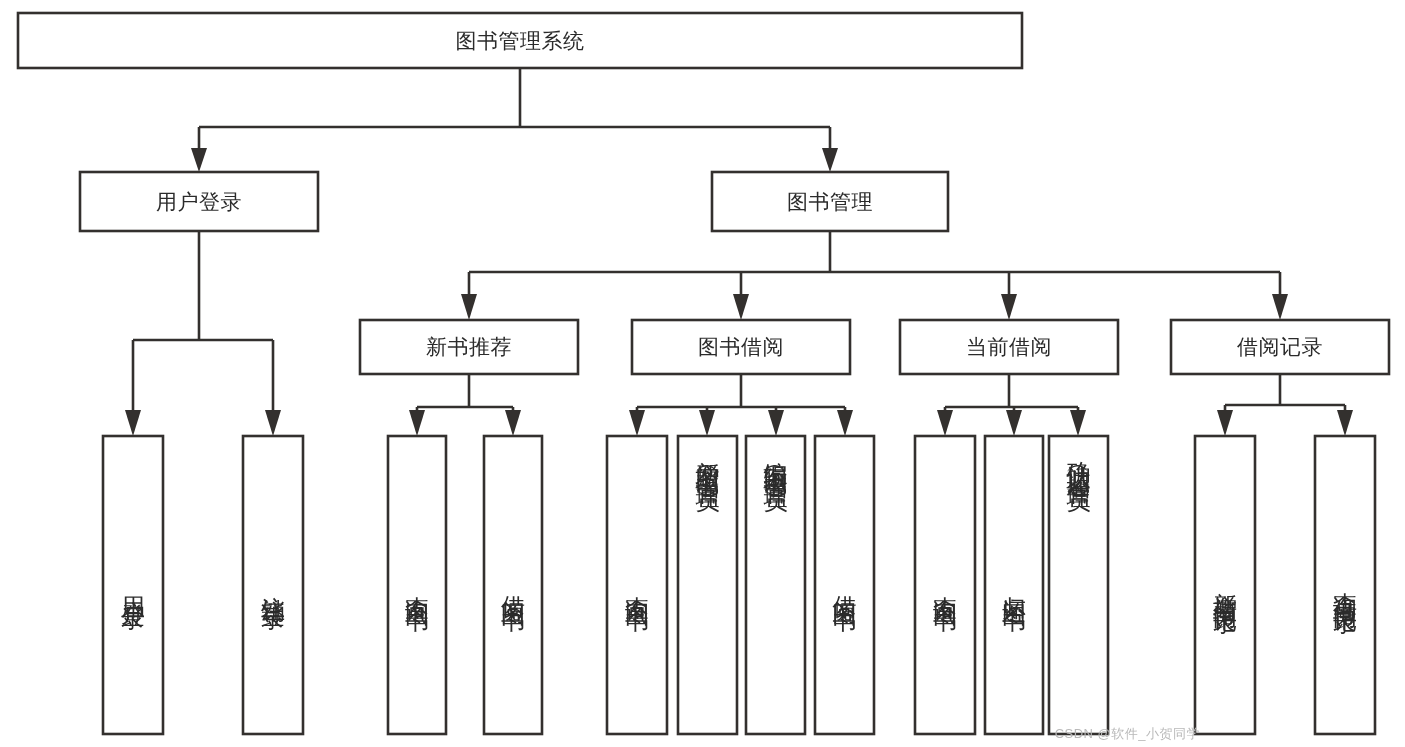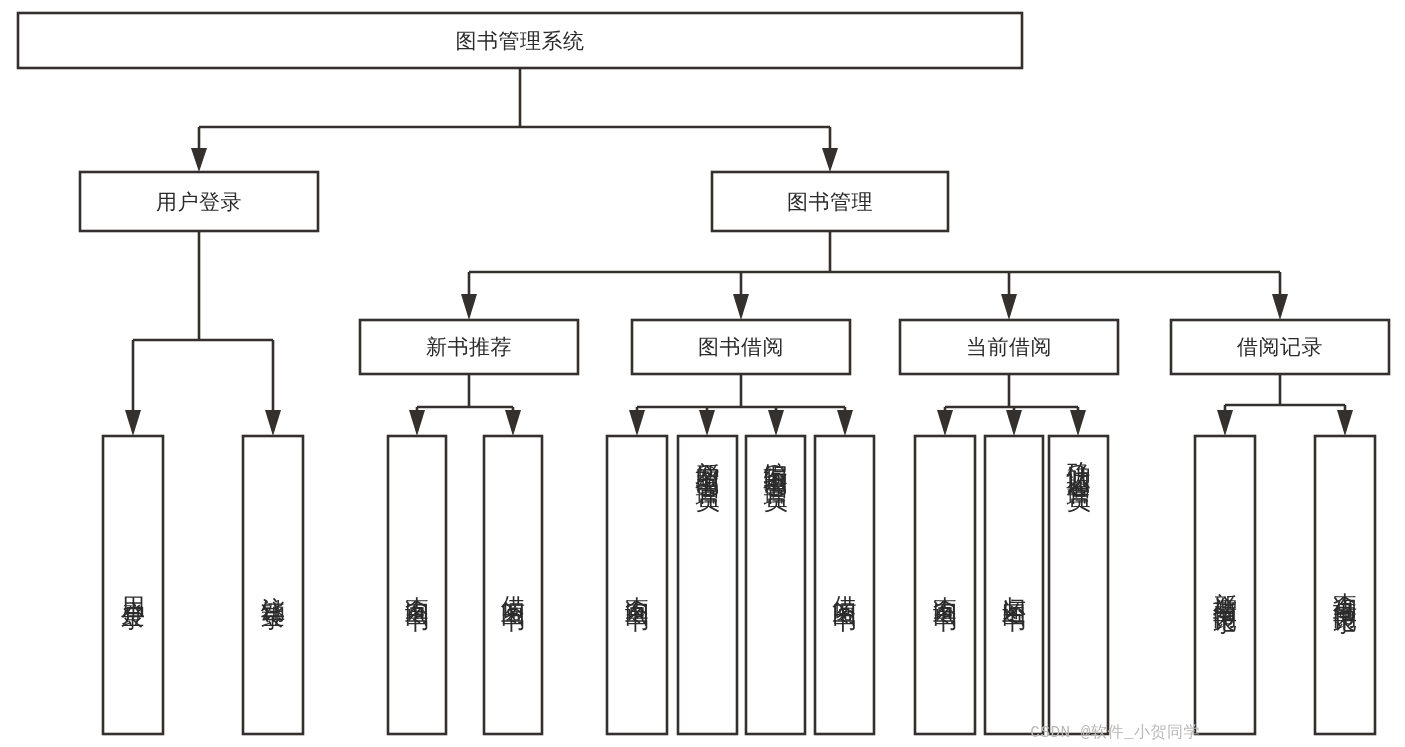--- a/index.html
+++ b/index.html
@@ -62,22 +62,22 @@
     position: absolute;
     display: flex;
     align-items: center;
     justify-content: center;
     pointer-events: none;
   }
   .watermark {
     position: absolute;
     right: 8px;
     bottom: 4px;
-    font-family: Liberation Mono, monospace;
-    font-size: 16px;
+    font-family: Liberation Sans, sans-serif;
+    font-size: 13px;
     color: #b9b9b9;
     letter-spacing: 0.5px;
     white-space: nowrap;
     margin-top: 32px;
   }
 </style>
 </head>
 <body>
 
 <div id="diagram-root">

